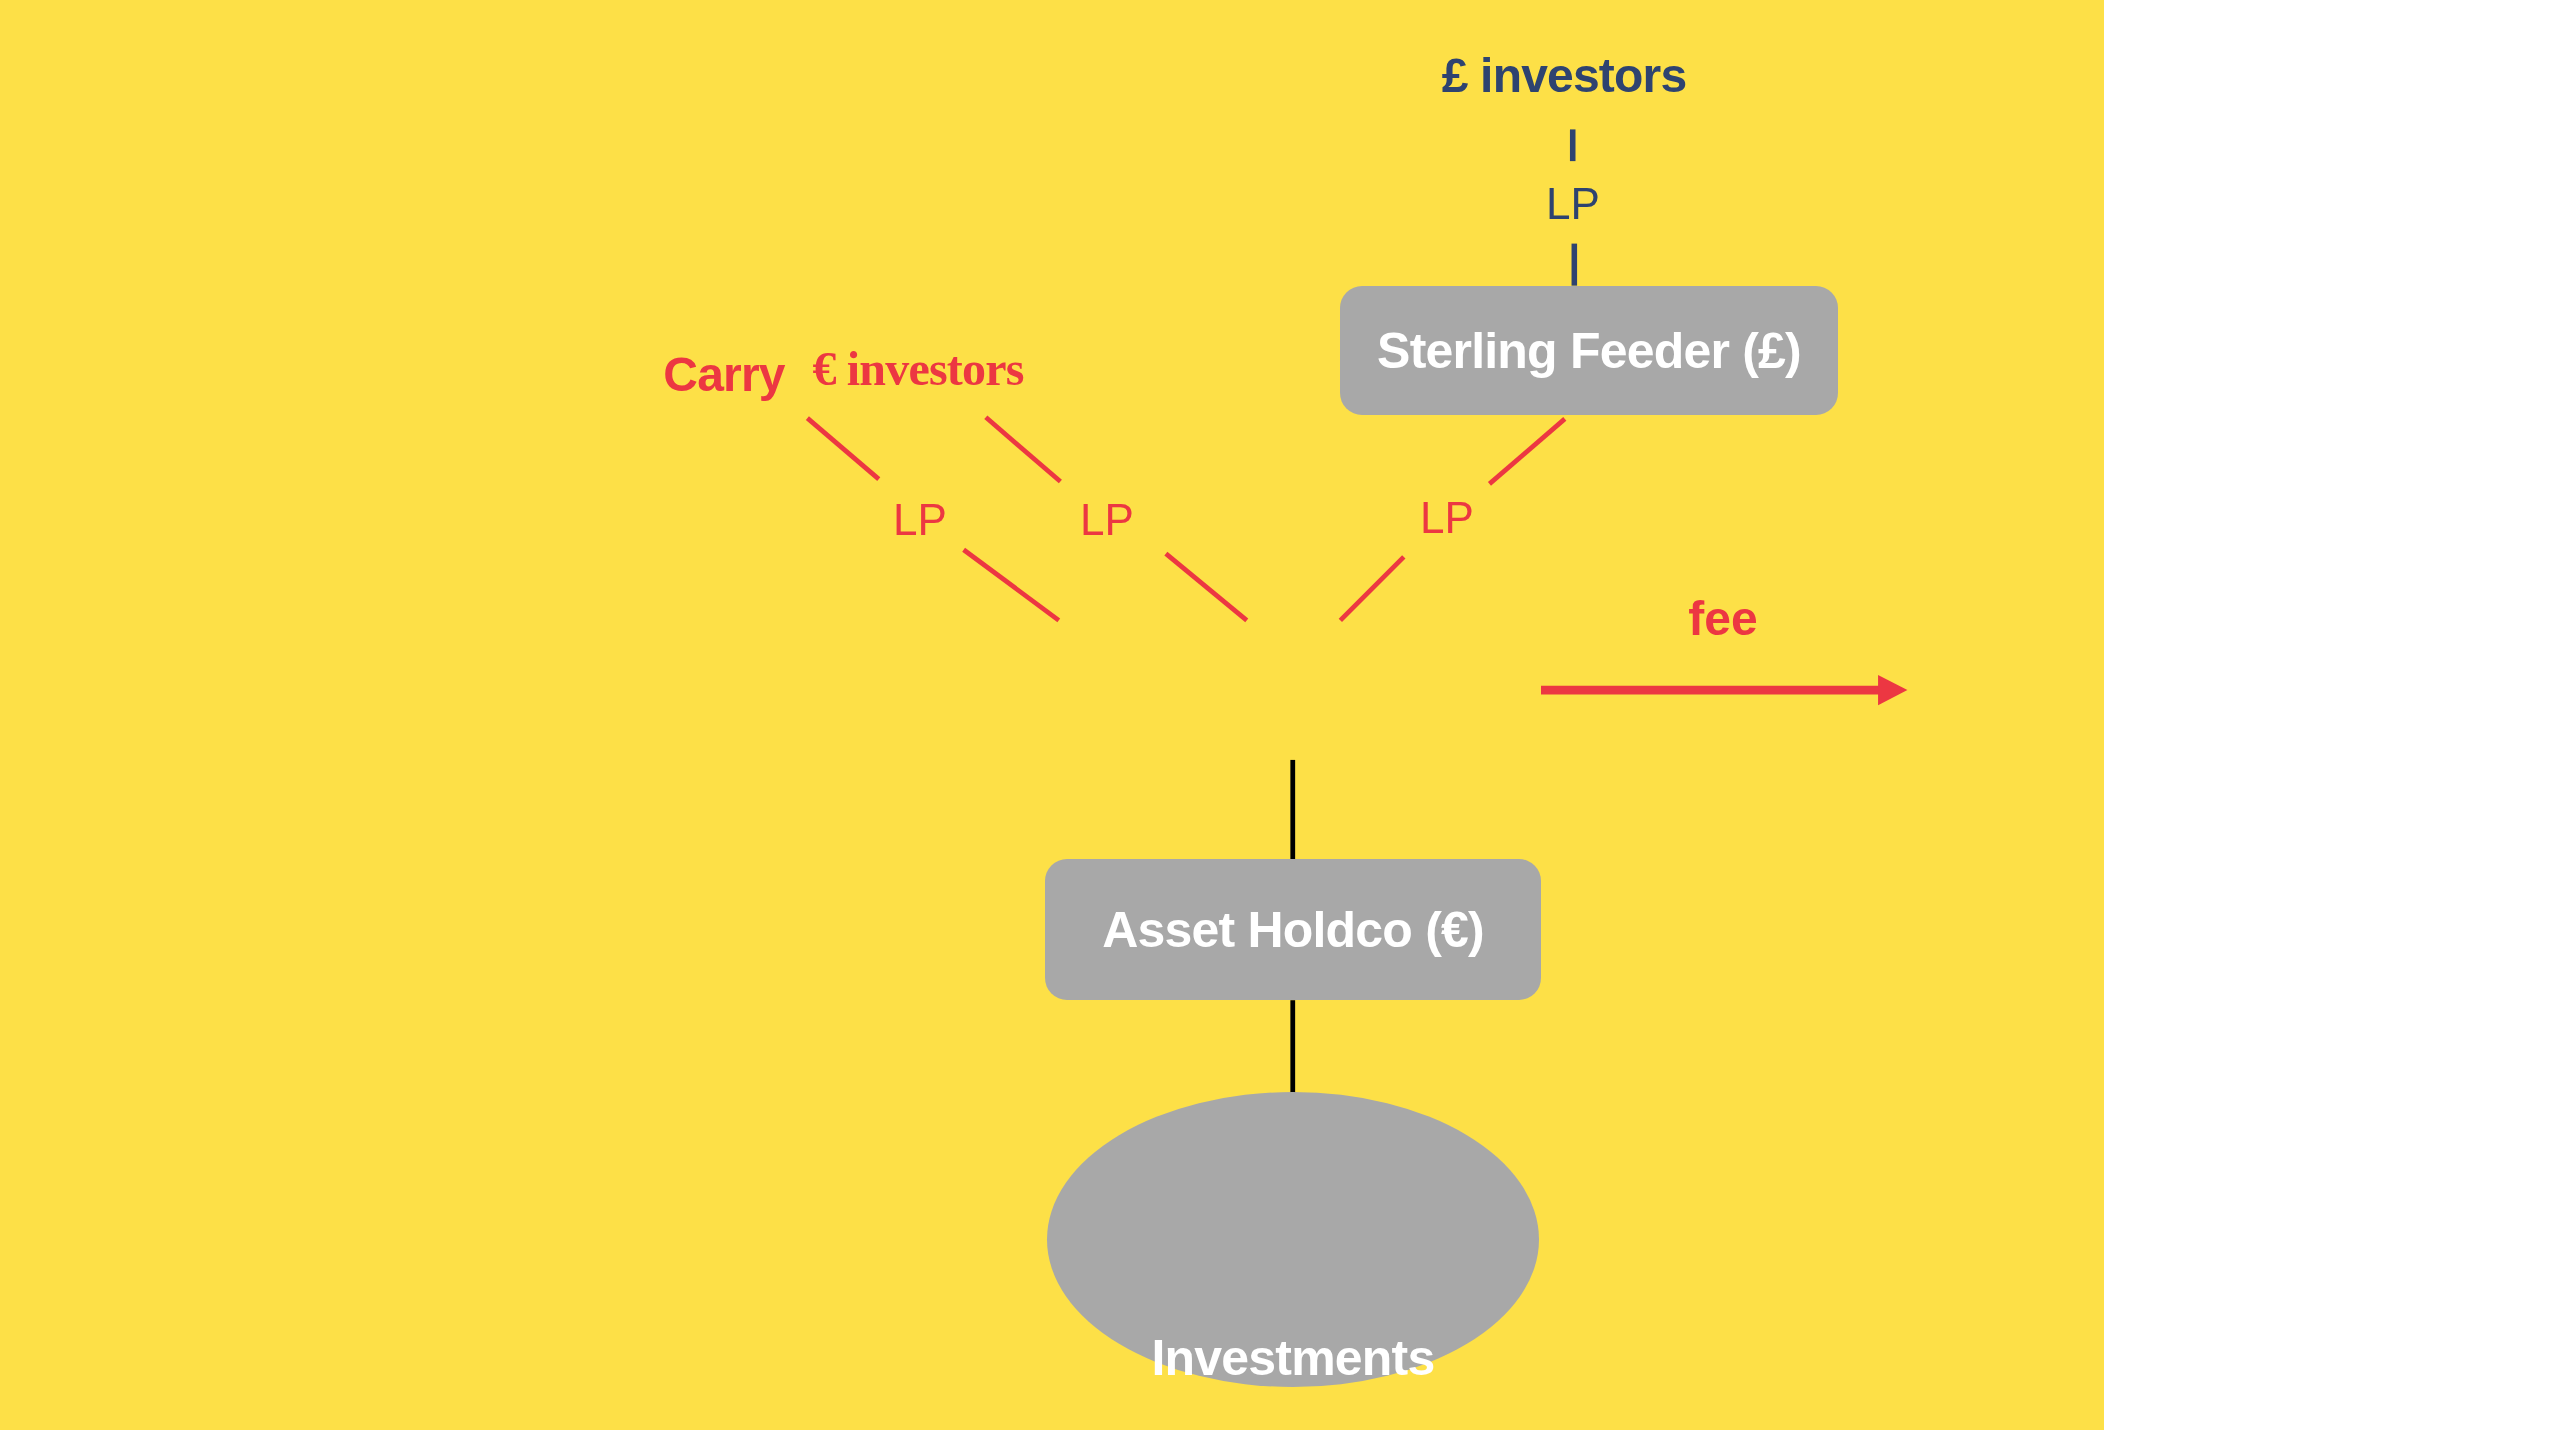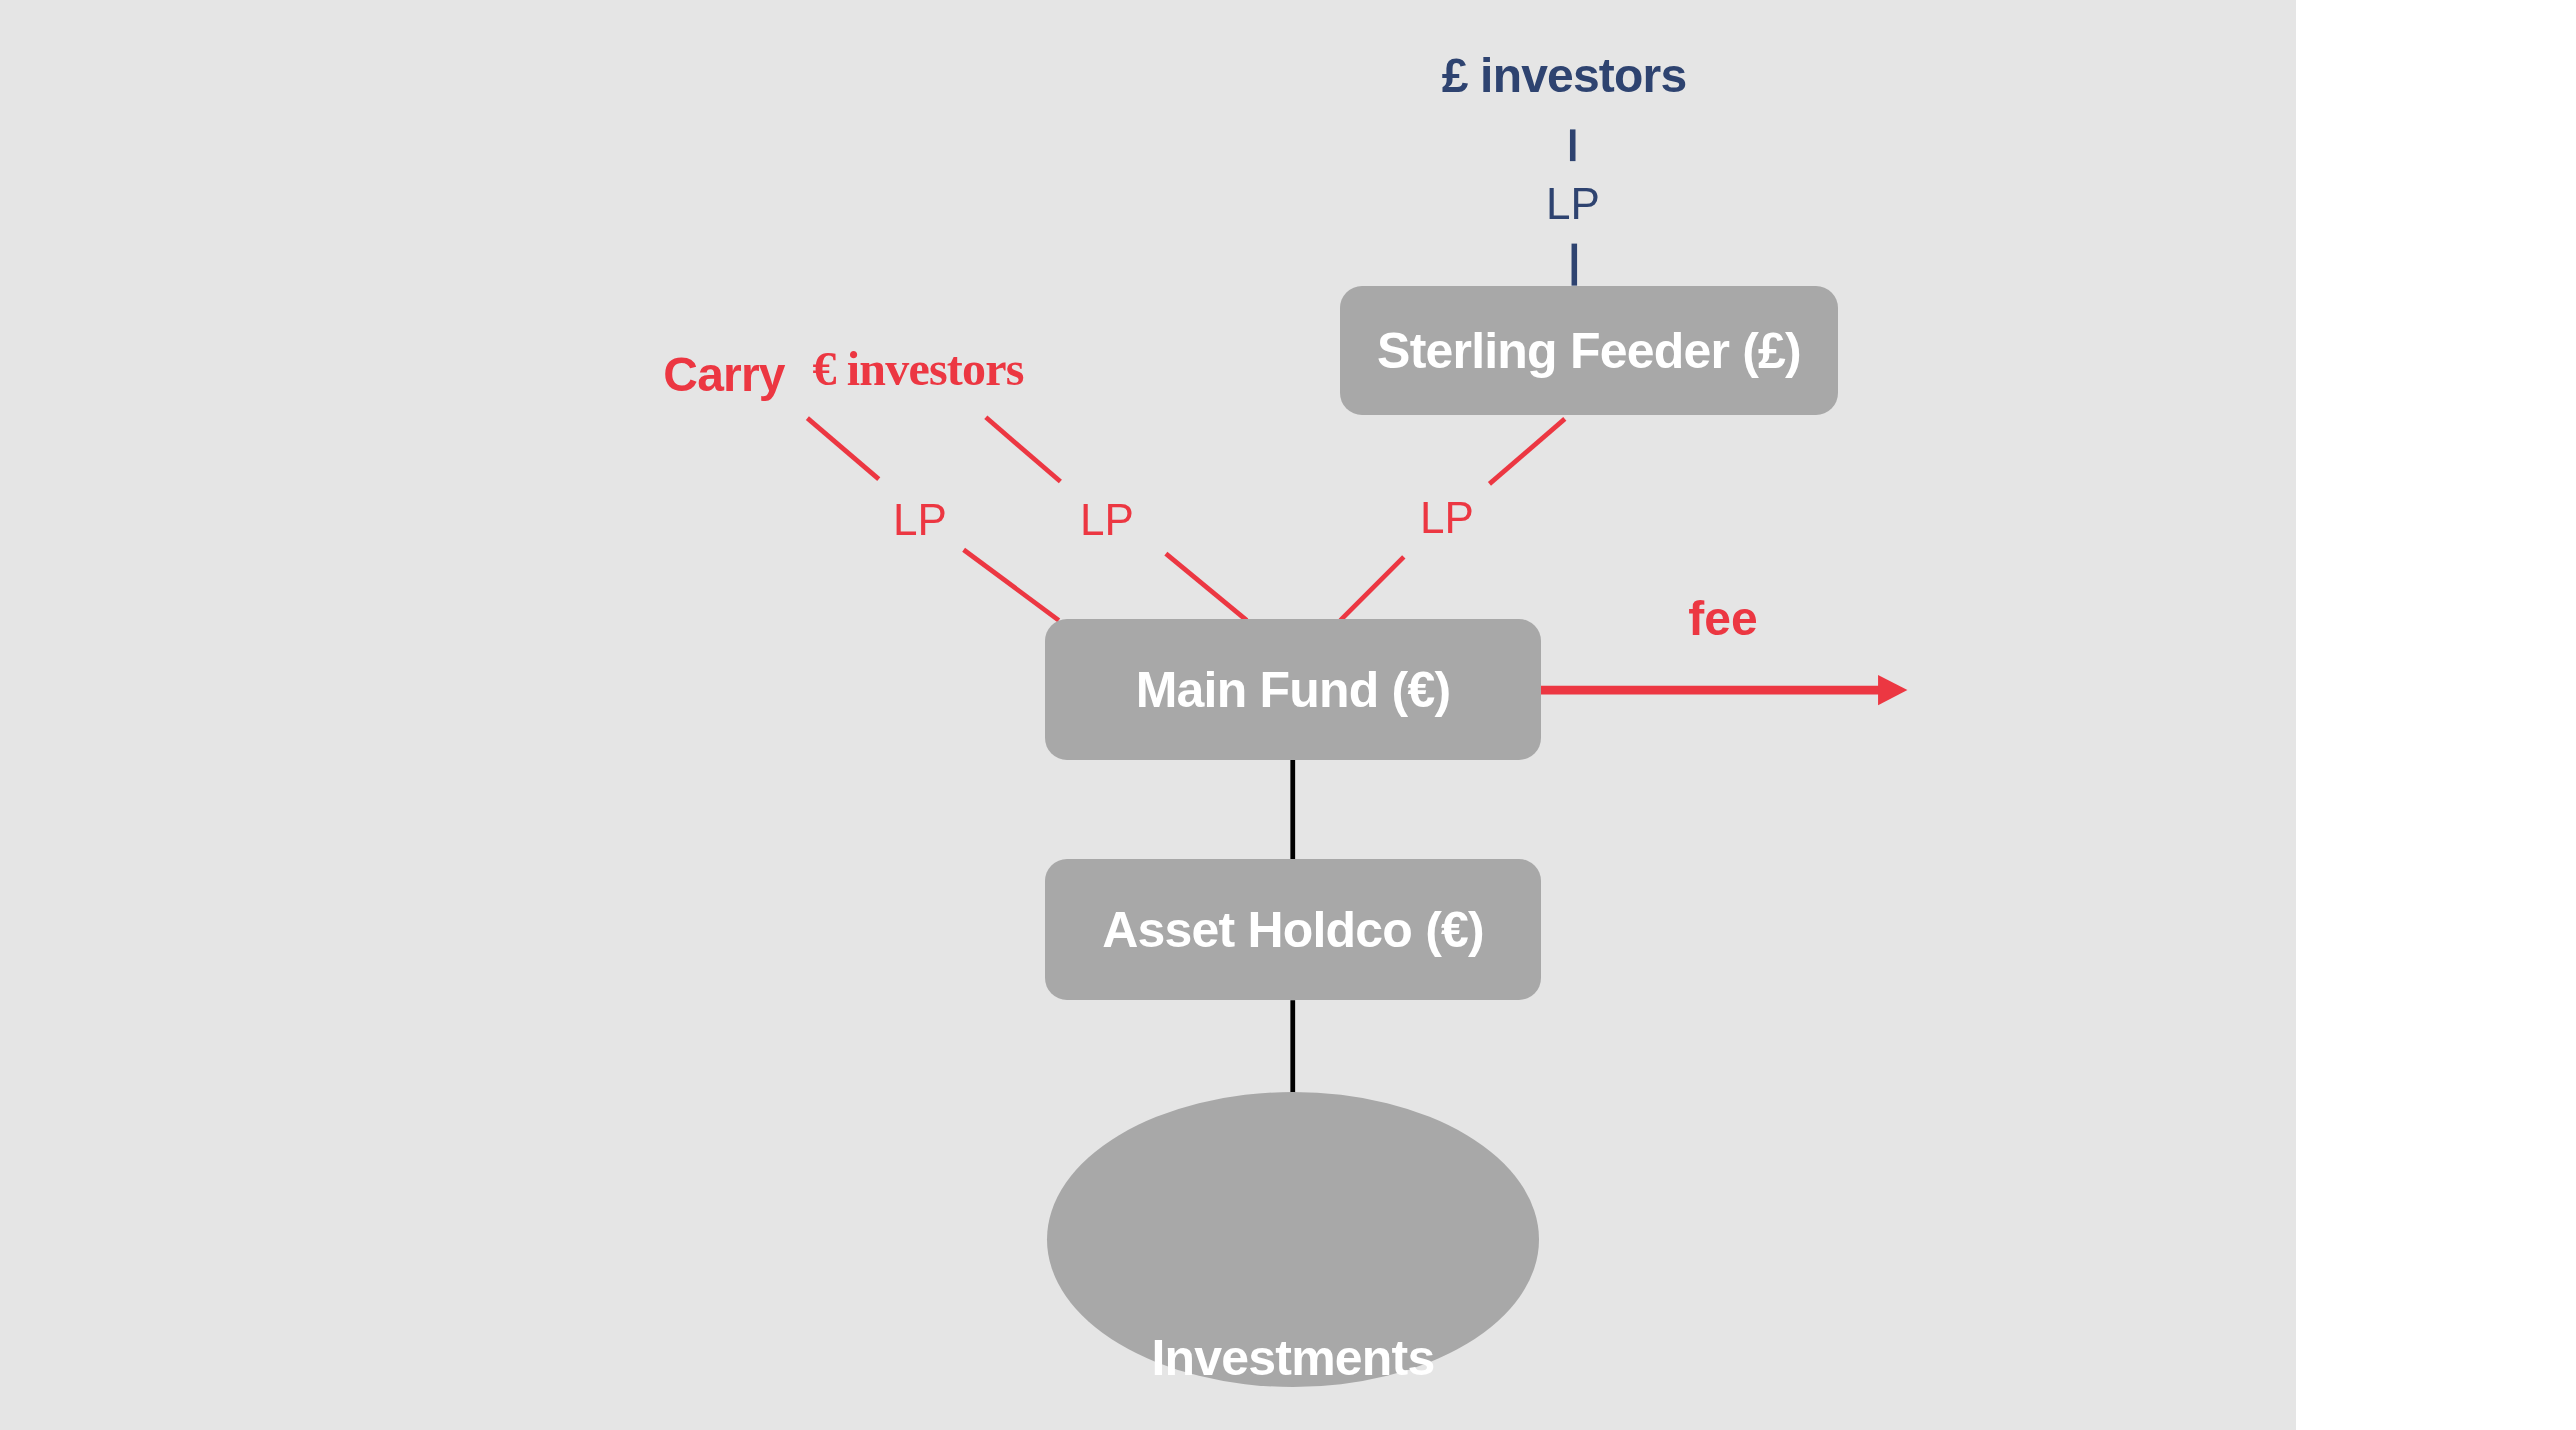--- a/index.html
+++ b/index.html
@@ -3,24 +3,25 @@
 <meta charset="utf-8">
 <style>
   html, body {
     margin: 0;
     padding: 0;
     background: #ffffff;
     font-family: "Liberation Sans", sans-serif;
   }
   #canvas {
     position: relative;
-    width: 2296px;
+    width: 2068px;
     height: 1431px;
-    background: #e5e5e5;
+    background: #fde047;
     overflow: hidden;
+    padding-left: 36px;
   }
   #wires {
     position: absolute;
     left: 0; top: 0;
     width: 2576px;
     height: 1431px;
     z-index: 1;
   }
   .label {
     position: absolute;
@@ -107,23 +108,20 @@
   <div class="label red lp" style="left:1447px; top:518px;">LP</div>
 
   <div id="mgmt-fee-label">
     <span style="display:block;">fee</span>
   </div>
 
   <div id="sterling-feeder" class="node rect-node">
     <span>Sterling Feeder (£)</span>
   </div>
 
-  <div id="main-fund" class="node rect-node">
-    <span>Main Fund (€)</span>
-  </div>
 
   <div id="asset-holdco" class="node rect-node">
     <span>Asset Holdco (€)</span>
   </div>
 
   <div id="investments" class="node ellipse-node">
     <span>Investments</span>
   </div>
 
 </div>

